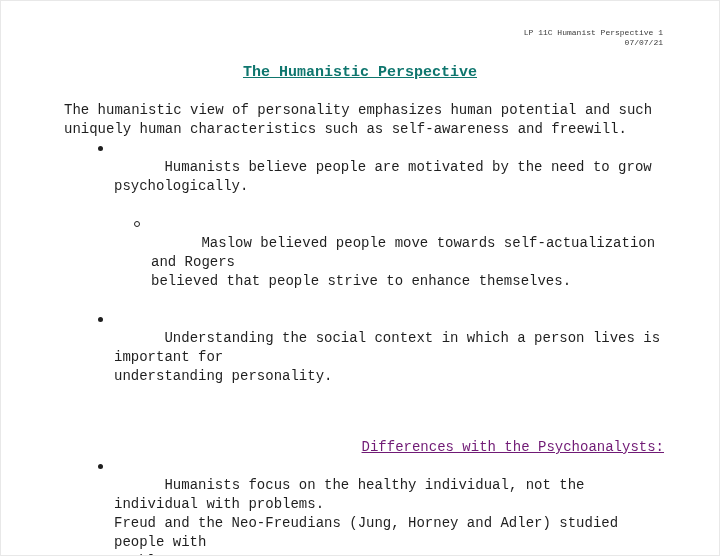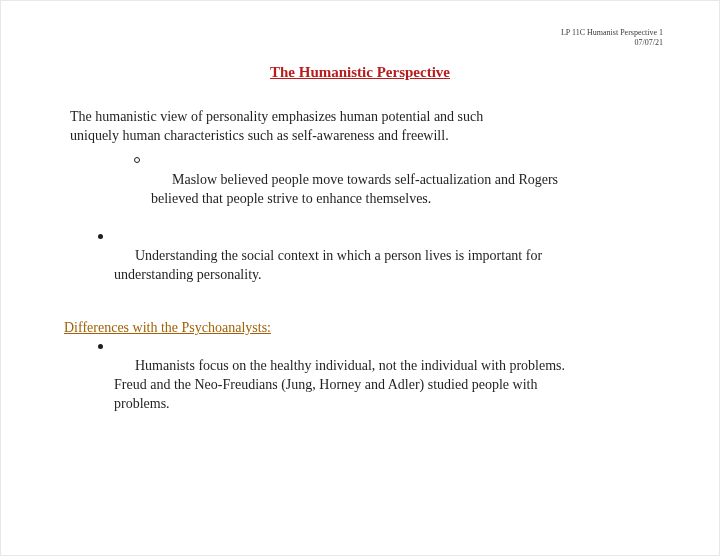--- a/index.html
+++ b/index.html
@@ -5,21 +5,21 @@
   html, body {
     margin: 0;
     padding: 0;
     background: #ffffff;
   }
   .page {
     position: relative;
     width: 720px;
     height: 556px;
     background: #ffffff;
-    font-family: Liberation Serif, serif;
+    font-family: Liberation Mono, monospace;
     color: #1f1f1f;
     overflow: hidden;
     box-sizing: border-box;
     border: 1px solid #e8e8e8;
   }
   .doc-header {
     position: absolute;
     top: 27px;
     right: 56px;
     text-align: right;
@@ -29,32 +29,32 @@
   }
   .slide-title {
     position: absolute;
     top: 63px;
     left: 0;
     right: 0;
     text-align: center;
     font-size: 15px;
     font-weight: bold;
     text-decoration: underline;
-    color: #b91c1c;
+    color: #0f766e;
   }
   .content {
     position: absolute;
     top: 100px;
     left: 63px;
     width: 600px;
     font-size: 14px;
     line-height: 19px;
   }
   .intro {
-    margin: 6px;
+    margin: 0;
     white-space: pre-wrap;
   }
   .li {
     position: relative;
     padding-left: 50px;
     white-space: pre-wrap;
   }
   .li .marker {
     position: absolute;
     left: 34px;
@@ -70,42 +70,47 @@
   .li.l2 .marker {
     left: 70px;
     top: 6px;
     width: 6px;
     height: 6px;
     background: transparent;
     border: 1px solid #1f1f1f;
     box-sizing: border-box;
   }
   .section-heading {
-    margin-top: 15px;
+    margin-top: 33px;
     text-decoration: underline;
-    color: #a16207;
+    color: #701a75;
+    text-align: right;
   }
 </style>
 </head>
 <body>
 
 <div class="page">
 
   <div class="doc-header">
     <div>LP 11C Humanist Perspective 1</div>
     <div>07/07/21</div>
   </div>
 
   <div class="slide-title">The Humanistic Perspective</div>
 
   <div class="content">
 
     <p class="intro">The humanistic view of personality emphasizes human potential and such
 uniquely human characteristics such as self-awareness and freewill.</p>
 
+    <div class="li l1">
+      <span class="marker"></span><span>Humanists believe people are motivated by the need to grow
+psychologically.</span>
+    </div>
 
     <div class="li l2">
       <span class="marker"></span><span>Maslow believed people move towards self-actualization and Rogers
 believed that people strive to enhance themselves.</span>
     </div>
 
     <div class="li l1">
       <span class="marker"></span><span>Understanding the social context in which a person lives is important for
 understanding personality.</span>
     </div>

